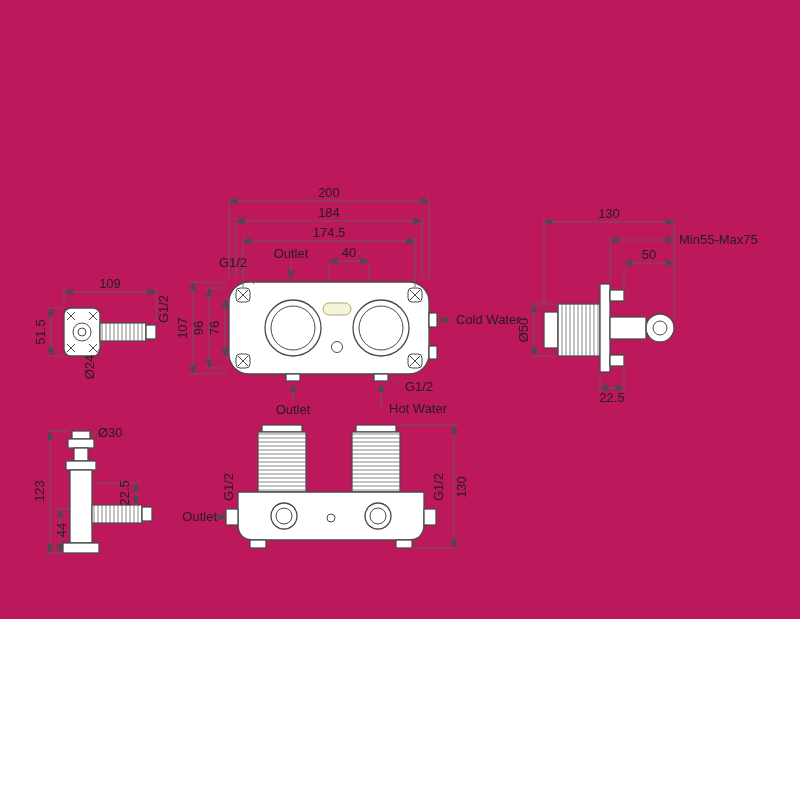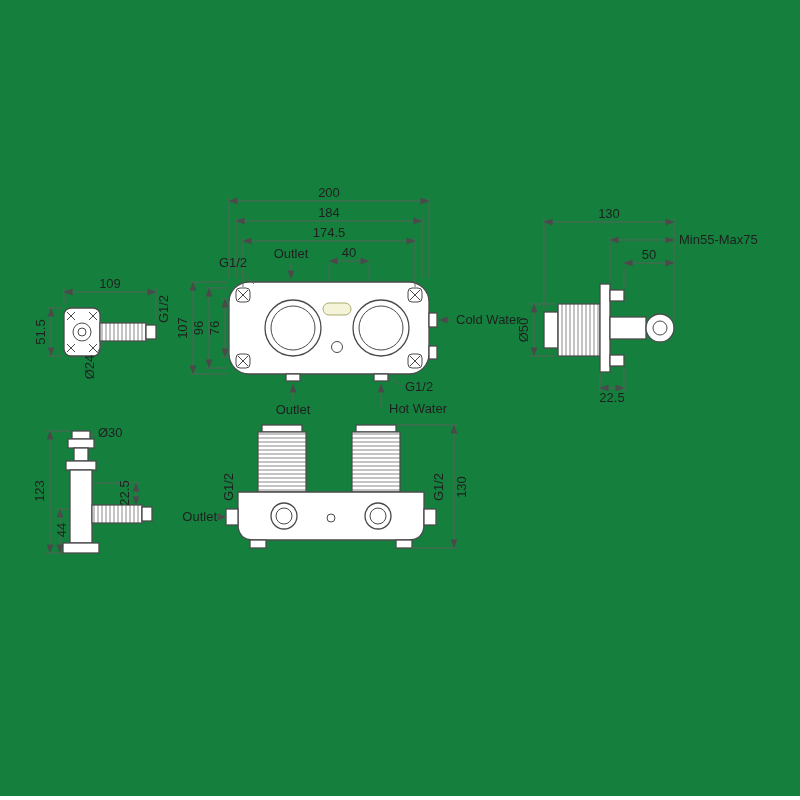--- a/index.html
+++ b/index.html
@@ -1,16 +1,16 @@
 <!DOCTYPE html>
 <html><head>
 <meta charset="utf-8">
 <style>
   html,body{margin:0;padding:0;background:#ffffff;}
-  .canvas{width:800px;height:796px;background:#15803d;position:relative;overflow:hidden;text-decoration:underline;}
+  .canvas{width:800px;height:619px;background:#be185d;position:relative;overflow:hidden;text-decoration:underline;}
   text{font-family:"Liberation Sans", sans-serif;}
   .lbl{font-size:13px;fill:#1f1f1f;}
   .part{fill:#ffffff;stroke:#4a4a4a;stroke-width:1.3;}
   .part-thin{fill:none;stroke:#4a4a4a;stroke-width:1;}
   .hatchbox{stroke:#4a4a4a;stroke-width:1.2;}
   .dim{stroke:#5e5e5e;stroke-width:0.9;fill:none;}
 </style>
 </head>
 <body>
 

